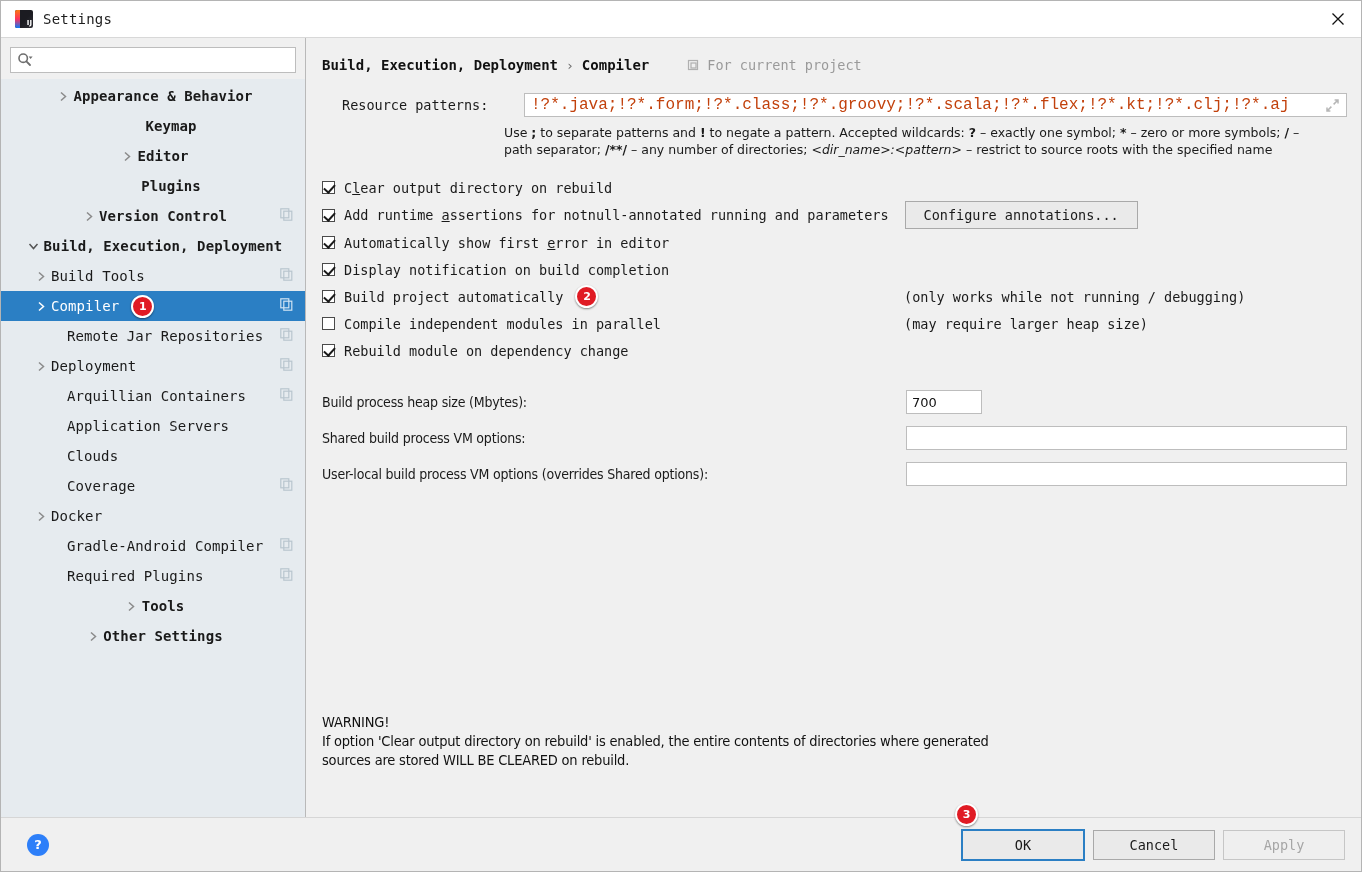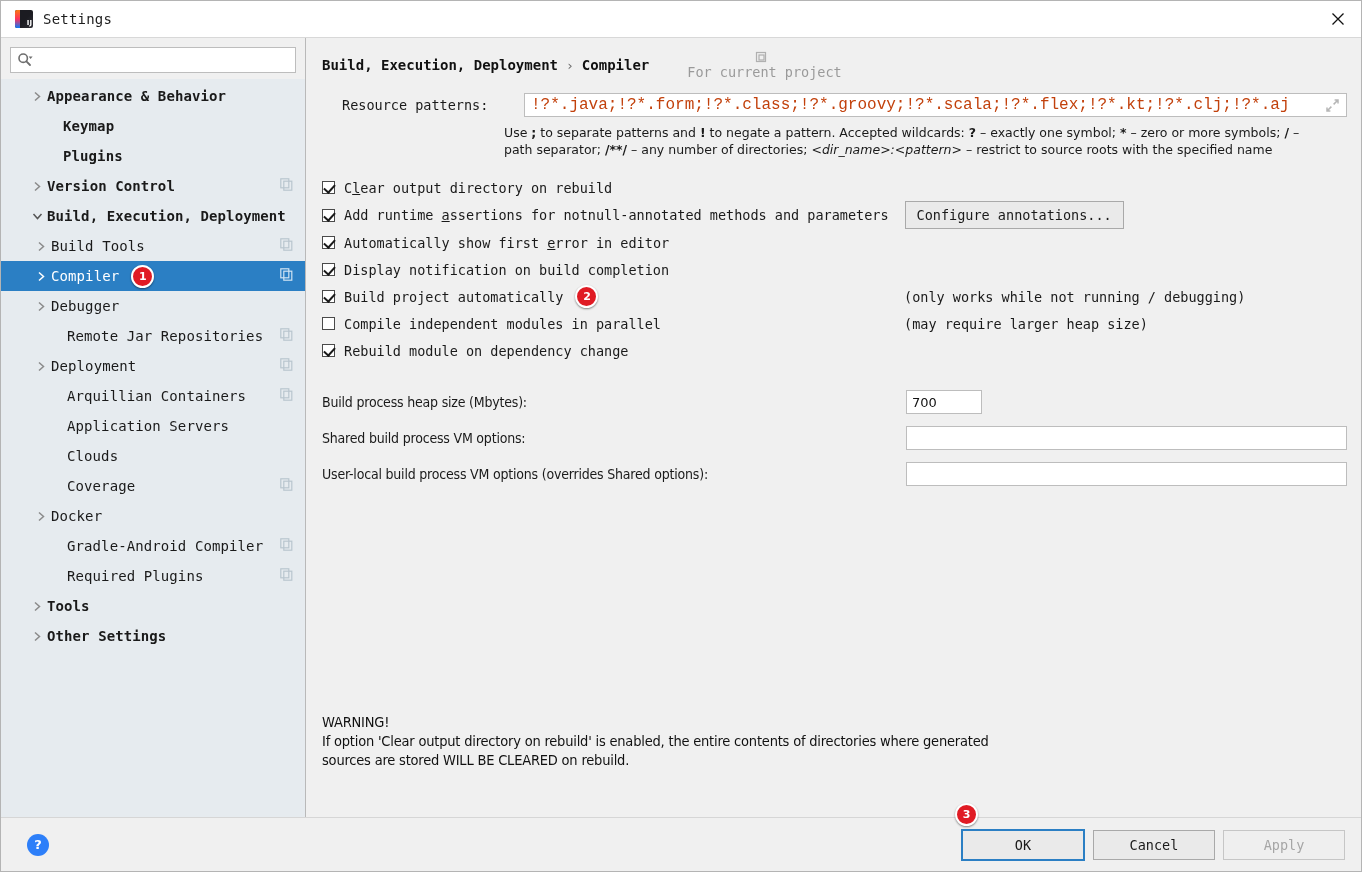--- a/index.html
+++ b/index.html
@@ -35,61 +35,61 @@
   .search-box svg{display:block;}
   .search-input{border:0;outline:0;flex:1;font-family:inherit;font-size:13px;background:transparent;color:#1a1a1a;padding-left:4px;}
   .tree{flex:1 1 auto;overflow:hidden;background:#e6ebef;padding-top:2px;}
   .tree-row{height:30px;display:flex;align-items:center;padding-left:8px;padding-right:10px;box-sizing:border-box;position:relative;cursor:default;white-space:nowrap;}
   .tree-row.selected{background:#2b7fc4;}
   .tree-row.selected .tree-label{color:#ffffff;}
   .tree-row.selected .arrow svg polyline{stroke:#ffffff;}
   .arrow{width:16px;height:16px;flex:0 0 16px;display:flex;align-items:center;justify-content:center;}
   .tree-label{font-size:14px;color:#1a1a1a;letter-spacing:0.1px;}
   .tree-row.bold .tree-label{font-weight:bold;}
-  .ind0{padding-left:28px;}
+  .ind0{padding-left:12px;justify-content:center;}
   .ind0 .tree-label{margin-left:2px;}
   .ind1{padding-left:32px;}
   .ind1 .tree-label{margin-left:2px;}
   .noarrow{margin-left:16px;}
   .copy-ic{position:absolute;right:12px;top:50%;transform:translateY(-50%);}
   .badge{display:inline-flex;align-items:center;justify-content:center;
     width:19px;height:19px;border-radius:50%;background:#e01b24;color:#fff;
     font-family:"DejaVu Sans",sans-serif;font-size:11px;font-weight:bold;line-height:1;
     border:2px solid #ffffff;box-shadow:0 1px 2px rgba(0,0,0,.45);}
   .badge-inline{margin-left:12px;vertical-align:middle;}
 
   
   .main{flex:1 1 auto;background:#f0f0f0;position:relative;display:flex;flex-direction:column;min-width:0;}
   .main-inner{padding:14px 14px 0 16px;flex:1 1 auto;min-height:0;}
   .crumbs{display:flex;align-items:center;height:26px;}
   .crumb-main{font-size:14px;font-weight:bold;color:#111;}
   .crumb-sep{margin:0 8px;color:#6b6b6b;font-size:13px;}
   .crumb-cur{font-size:14px;font-weight:bold;color:#111;}
-  .scope{margin-left:38px;display:flex;align-items:center;color:#9a9a9a;font-size:13.5px;flex-direction:column;}
+  .scope{margin-left:38px;display:flex;align-items:center;color:#9a9a9a;font-size:13.5px;}
   .scope .ic{margin-right:7px;display:flex;}
 
   .row-rp{display:flex;align-items:flex-start;margin-top:15px;margin-left:20px;}
   .lbl-rp{font-size:13.5px;color:#1a1a1a;width:182px;flex:0 0 182px;padding-top:4px;}
   .rp-field{flex:1 1 auto;height:24px;background:#fff;border:1px solid #bdbdbd;display:flex;align-items:center;box-sizing:border-box;padding:0 4px;}
   .rp-input{border:0;outline:0;flex:1;font-family:Liberation Mono, monospace;font-size:16px;color:#c2410c;background:transparent;}
   .rp-expand{width:20px;height:22px;display:flex;align-items:center;justify-content:center;flex:0 0 20px;}
 
   .hint{margin-left:182px;margin-top:7px;width:826px;font-family:"DejaVu Sans","Liberation Sans",sans-serif;
     font-size:12.5px;color:#1a1a1a;line-height:17px;}
   .hint b{font-weight:bold;}
   .hint i{font-style:italic;}
 
   .checks{margin-top:16px;}
   .crow{display:flex;align-items:center;min-height:27px;position:relative;}
   .cbox{width:13px;height:13px;flex:0 0 13px;border:1px solid #4a4a4a;background:#fff;margin-right:9px;position:relative;box-sizing:border-box;}
   .cbox.on::after{content:"";position:absolute;left:3px;top:0px;width:5px;height:9px;border:solid #1a1a1a;border-width:0 2px 2px 0;transform:rotate(42deg);}
   .ctext{font-size:13.5px;color:#1a1a1a;white-space:nowrap;}
   .ctext u{text-decoration:underline;}
   .right-note{position:absolute;left:582px;font-size:13.5px;color:#1a1a1a;white-space:nowrap;}
-  .btn-annot{margin-left:16px;height:26px;padding:0 11px;background:#eaeaea;border:1px solid #a9a9a9;
+  .btn-annot{margin-left:16px;height:26px;padding:0 18px;background:#eaeaea;border:1px solid #a9a9a9;
     font-family:inherit;font-size:13.5px;color:#1a1a1a;display:inline-flex;align-items:center;justify-content:center;cursor:default;}
 
   .fields{margin-top:20px;}
   .frow{display:flex;align-items:center;height:36px;}
   .flabel{font-family:"DejaVu Sans Condensed","DejaVu Sans",sans-serif;font-size:14px;color:#1a1a1a;
     width:584px;flex:0 0 584px;white-space:nowrap;letter-spacing:-0.2px;}
   .finput{height:24px;background:#fff;border:1px solid #bdbdbd;box-sizing:border-box;
     font-family:"DejaVu Sans","Liberation Sans",sans-serif;font-size:13px;color:#111;padding:0 5px;outline:none;}
   .finput.small{width:76px;}
   .finput.wide{width:444px;}
@@ -146,20 +146,28 @@
                 <polyline points="2,1.5 6.5,5.5 2,9.5" fill="none" stroke="#8a8a8a" stroke-width="1.5"></polyline>
               </svg>
             </span>
             <span class="tree-label">Appearance &amp; Behavior</span>
           </div>
           <div class="tree-row ind0 bold">
             <span class="arrow noarrow"></span>
             <span class="tree-label">Keymap</span>
           </div>
           <div class="tree-row ind0 bold">
+            <span class="arrow">
+              <svg width="9" height="11" viewBox="0 0 9 11">
+                <polyline points="2,1.5 6.5,5.5 2,9.5" fill="none" stroke="#8a8a8a" stroke-width="1.5"></polyline>
+              </svg>
+            </span>
+            <span class="tree-label">Editor</span>
+          </div>
+          <div class="tree-row ind0 bold">
             <span class="arrow noarrow"></span>
             <span class="tree-label">Plugins</span>
           </div>
           <div class="tree-row ind0 bold">
             <span class="arrow">
               <svg width="9" height="11" viewBox="0 0 9 11">
                 <polyline points="2,1.5 6.5,5.5 2,9.5" fill="none" stroke="#8a8a8a" stroke-width="1.5"></polyline>
               </svg>
             </span>
             <span class="tree-label">Version Control</span>
@@ -193,28 +201,20 @@
               <svg width="9" height="11" viewBox="0 0 9 11">
                 <polyline points="2,1.5 6.5,5.5 2,9.5" fill="none" stroke="#8a8a8a" stroke-width="1.5"></polyline>
               </svg>
             </span>
             <span class="tree-label">Compiler</span>
             <span class="badge badge-inline">1</span>
             <span class="copy-ic"><svg width="13" height="13" viewBox="0 0 13 13">
                 <rect x="0.8" y="0.8" width="8" height="9" fill="none" stroke="#cfe3f3" stroke-width="1.2"></rect>
                 <rect x="3.8" y="3.2" width="8" height="9" fill="none" stroke="#cfe3f3" stroke-width="1.2"></rect>
               </svg></span>
-          </div>
-          <div class="tree-row ind1">
-            <span class="arrow">
-              <svg width="9" height="11" viewBox="0 0 9 11">
-                <polyline points="2,1.5 6.5,5.5 2,9.5" fill="none" stroke="#8a8a8a" stroke-width="1.5"></polyline>
-              </svg>
-            </span>
-            <span class="tree-label">Debugger</span>
           </div>
           <div class="tree-row ind1">
             <span class="arrow noarrow"></span>
             <span class="tree-label">Remote Jar Repositories</span>
             <span class="copy-ic"><svg width="13" height="13" viewBox="0 0 13 13">
                 <rect x="0.8" y="0.8" width="8" height="9" fill="none" stroke="#b9c6cf" stroke-width="1.2"></rect>
                 <rect x="3.8" y="3.2" width="8" height="9" fill="none" stroke="#b9c6cf" stroke-width="1.2"></rect>
               </svg></span>
           </div>
           <div class="tree-row ind1">
@@ -331,21 +331,21 @@
           <span>Use </span><b>;</b><span> to separate patterns and </span><b>!</b><span> to negate a pattern. Accepted wildcards: </span><b>?</b><span> – exactly one symbol; </span><b>*</b><span> – zero or more symbols; </span><b>/</b><span> – path separator; </span><b>/**/</b><span> – any number of directories; </span><i>&lt;dir_name&gt;:&lt;pattern&gt;</i><span> – restrict to source roots with the specified name</span>
         </div>
 
         <div class="checks" id="checks">
             <div class="crow">
               <span class="cbox on"></span>
               <span class="ctext"><span>C</span><u>l</u><span>ear output directory on rebuild</span></span>
             </div>
             <div class="crow">
               <span class="cbox on"></span>
-              <span class="ctext"><span>Add runtime </span><u>a</u><span>ssertions for notnull-annotated methods and parameters</span></span>
+              <span class="ctext"><span>Add runtime </span><u>a</u><span>ssertions for notnull-annotated running and parameters</span></span>
               <span class="btn-annot">Configure annotations...</span>
             </div>
             <div class="crow">
               <span class="cbox on"></span>
               <span class="ctext"><span>Automatically show first </span><u>e</u><span>rror in editor</span></span>
             </div>
             <div class="crow">
               <span class="cbox on"></span>
               <span class="ctext"><span>Display notification on build completion</span><span></span></span>
             </div>

